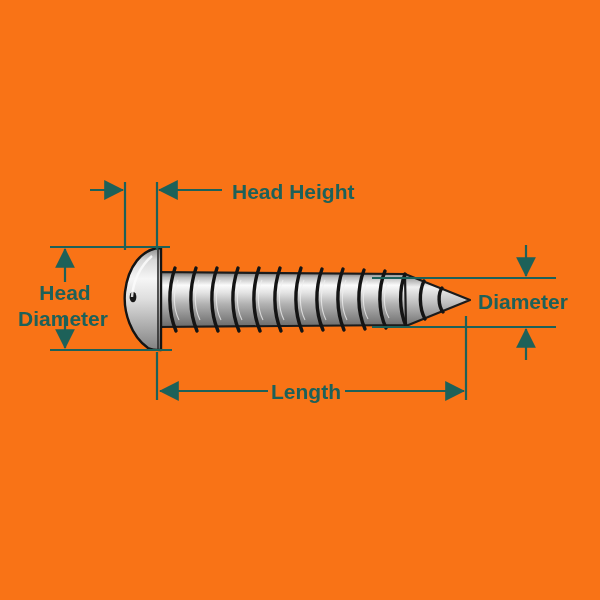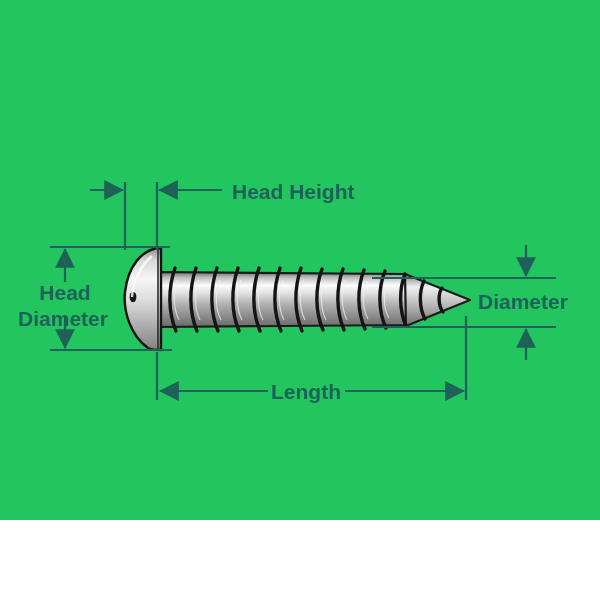--- a/index.html
+++ b/index.html
@@ -6,22 +6,22 @@
     margin: 0;
     padding: 0;
     background: #ffffff;
   }
   body {
     font-family: "Liberation Sans", sans-serif;
   }
   #stage {
     position: relative;
     width: 600px;
-    height: 520px;
-    background: #22c55e;
+    height: 600px;
+    background: #f97316;
     overflow: hidden;
   }
   #diagram-svg {
     position: absolute;
     top: 0;
     left: 0;
     width: 600px;
     height: 600px;
     display: block;
   }

